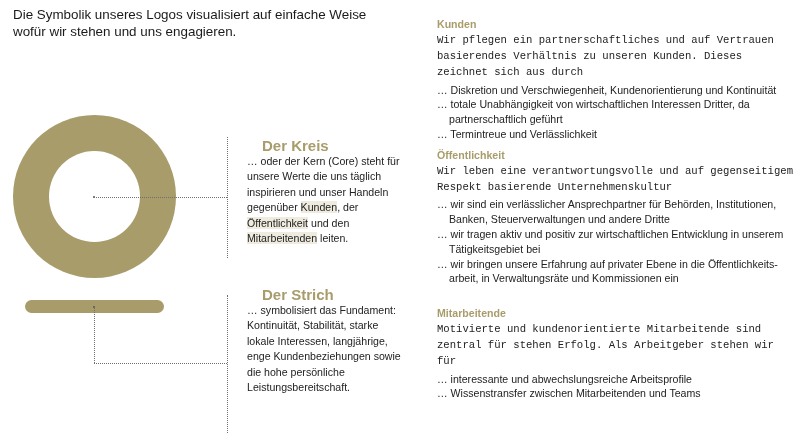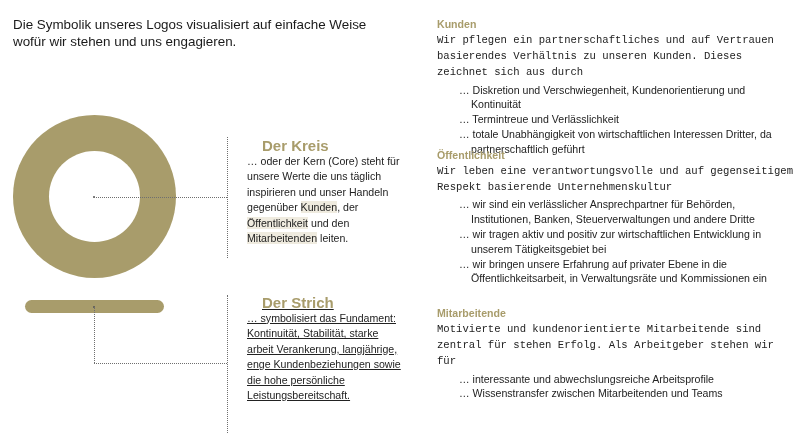--- a/index.html
+++ b/index.html
@@ -11,21 +11,21 @@
       width: 800px;
       height: 442px;
       position: relative;
       overflow: hidden;
       font-family: "Liberation Sans", "DejaVu Sans", sans-serif;
       color: #1e1e1e;
     }
     .intro {
       position: absolute;
       left: 13px;
-      top: 16px;
+      top: 6px;
       width: 380px;
       font-size: 13.4px;
       line-height: 17px;
       color: #1a1a1a;
     }
     .ring {
       position: absolute;
       left: 13px;
       top: 115px;
       width: 163px;
@@ -105,21 +105,20 @@
     }
     .rcol ul {
       list-style: none;
       margin: 0;
       padding: 0;
     }
     .rcol li {
       line-height: 14.8px;
       padding-left: 12px;
       text-indent: -12px;
-      margin-left: 22px;
     }
   </style>
 </head>
 <body>
 
 <div class="page" style="--gold:#a89c6b;">
 
   <div class="intro">
     <div>Die Symbolik unseres Logos visualisiert auf einfache Weise</div>
     <div>wofür wir stehen und uns engagieren.</div>
@@ -135,32 +134,32 @@
     <div class="head">Der Kreis</div>
     <div><span>… oder der Kern (Core) steht für unsere Werte die uns täglich inspirie­ren und unser Handeln gegenüber </span><span class="hl">Kunden</span><span>, der </span><span class="hl">Öffentlichkeit</span><span> und den </span><span class="hl">Mitarbeitenden</span><span> leiten.</span></div>
   </div>
 
   <div class="bar"></div>
   <div class="node" style="left:93px; top:306px;"></div>
   <div class="dot-v" style="left:94px; top:307px; height:56px;"></div>
   <div class="dot-h" style="left:94px; top:363px; width:133px;"></div>
   <div class="dot-v" style="left:227px; top:295px; height:138px;"></div>
 
-  <div class="caption" style="top:295px;text-decoration:underline;">
+  <div class="caption" style="top:287px;">
     <div class="head">Der Strich</div>
-    <div>… symbolisiert das Fundament: Konti­nuität, Stabilität, starke arbeit Verankerung, langjährige, enge Kun­denbeziehungen sowie die hohe persönliche Leistungsbereitschaft.</div>
+    <div>… symbolisiert das Fundament: Konti­nuität, Stabilität, starke lokale Interessen, langjährige, enge Kun­denbeziehungen sowie die hohe persönliche Leistungsbereitschaft.</div>
   </div>
 
   <div class="rcol" style="top:17px;">
     <div class="head">Kunden</div>
     <div class="lead">Wir pflegen ein partnerschaftliches und auf Vertrauen basierendes Verhältnis zu unseren Kunden. Dieses zeichnet sich aus durch</div>
     <ul>
       <li>… Diskretion und Verschwiegenheit, Kundenorientierung und Kontinuität</li>
+      <li>… totale Unabhängigkeit von wirtschaftlichen Interessen Dritter, da partnerschaftlich geführt</li>
       <li>… Termintreue und Verlässlichkeit</li>
-      <li>… totale Unabhängigkeit von wirtschaftlichen Interessen Dritter, da partnerschaftlich geführt</li>
     </ul>
   </div>
 
   <div class="rcol" style="top:148px;">
     <div class="head">Öffentlichkeit</div>
     <div class="lead">Wir leben eine verantwortungsvolle und auf gegenseitigem Respekt basierende Unternehmenskultur</div>
     <ul>
       <li>… wir sind ein verlässlicher Ansprechpartner für Behörden, Institutionen, Banken, Steuerverwaltungen und andere Dritte</li>
       <li>… wir tragen aktiv und positiv zur wirtschaftlichen Entwicklung in unserem Tätigkeitsgebiet bei</li>
       <li>… wir bringen unsere Erfahrung auf privater Ebene in die Öffentlichkeits­arbeit, in Verwaltungsräte und Kommissionen ein</li>

